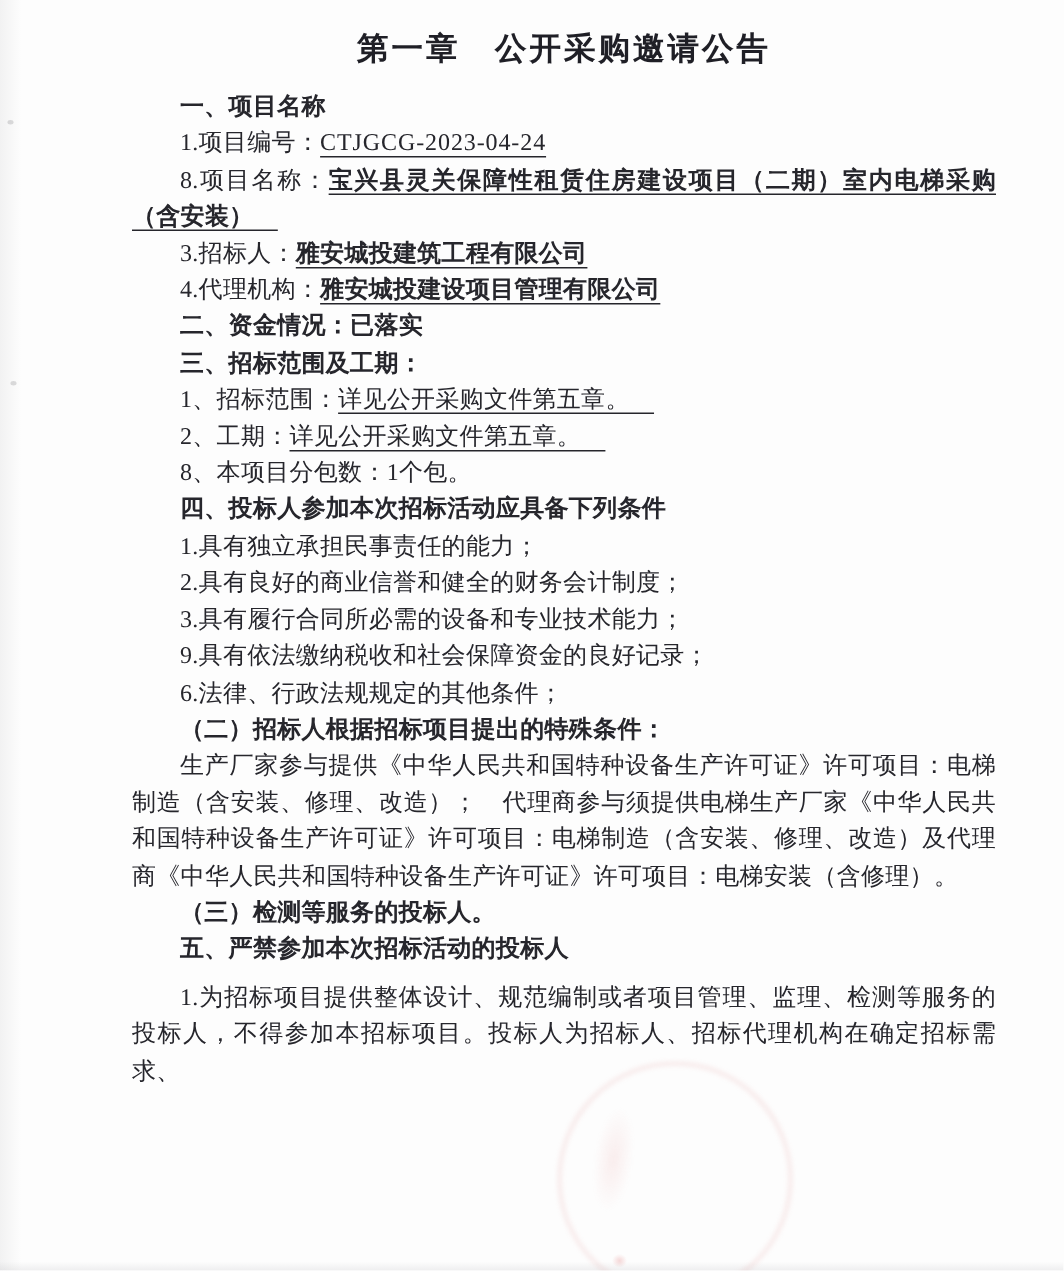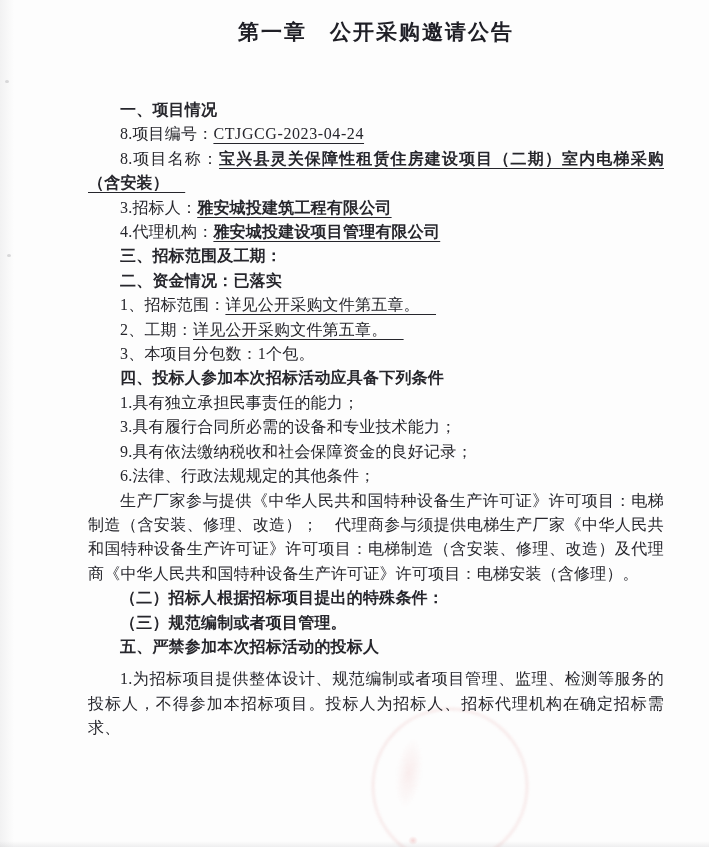--- a/index.html
+++ b/index.html
@@ -45,21 +45,21 @@
     position:absolute;left:408px;top:836px;width:10px;height:9px;
     background:radial-gradient(closest-side,rgba(225,120,120,0.28),rgba(255,255,255,0));
     filter:blur(0.5px);
     pointer-events:none;
   }
   .doc{
     position:absolute;top:0;left:0;box-sizing:border-box;
     width:709px;padding:12px 45px 0 88px;
   }
   .title{
-    margin:6px 0 52px 0;
+    margin:6px 0 14px 0;
     text-align:center;
     font-size:21px;
     font-weight:bold;
     letter-spacing:2px;
     color:#1f1f26;
   }
   p.line{
     margin:0;
     font-size:16px;
     line-height:24.4px;
@@ -81,34 +81,35 @@
 <div class="scan-speck" style="left:7px;top:254px;"></div>
 <div class="scan-speck" style="left:5px;top:80px;"></div>
 
 <div class="stamp"></div>
 <div class="stamp-smudge"></div>
 <div class="stamp-dot"></div>
 
 <div class="doc">
   <h1 class="title">第一章　公开采购邀请公告</h1>
   <div>
-      <p class="line bold"><span class="">一、项目情况</span></p>
-      <p class="line"><span class="">8.项目编号：</span><span class="u latin">CTJGCG-2023-04-24</span></p>
+      <p class="line bold"><span class="">一、项目名称</span></p>
+      <p class="line"><span class="">1.项目编号：</span><span class="u latin">CTJGCG-2023-04-24</span></p>
       <p class="line"><span class="">8.项目名称：</span><span class="b u">宝兴县灵关保障性租赁住房建设项目（二期）室内电梯采购（含安装）　</span></p>
       <p class="line"><span class="">3.招标人：</span><span class="b u">雅安城投建筑工程有限公司</span></p>
       <p class="line"><span class="">4.代理机构：</span><span class="b u">雅安城投建设项目管理有限公司</span></p>
+      <p class="line bold"><span class="">二、资金情况：已落实</span></p>
       <p class="line bold"><span class="">三、招标范围及工期：</span></p>
-      <p class="line bold"><span class="">二、资金情况：已落实</span></p>
       <p class="line"><span class="">1、招标范围：</span><span class="u">详见公开采购文件第五章。　</span></p>
       <p class="line"><span class="">2、工期：</span><span class="u">详见公开采购文件第五章。　</span></p>
-      <p class="line"><span class="">3、本项目分包数：1个包。</span></p>
+      <p class="line"><span class="">8、本项目分包数：1个包。</span></p>
       <p class="line bold"><span class="">四、投标人参加本次招标活动应具备下列条件</span></p>
       <p class="line"><span class="">1.具有独立承担民事责任的能力；</span></p>
+      <p class="line"><span class="">2.具有良好的商业信誉和健全的财务会计制度；</span></p>
       <p class="line"><span class="">3.具有履行合同所必需的设备和专业技术能力；</span></p>
       <p class="line"><span class="">9.具有依法缴纳税收和社会保障资金的良好记录；</span></p>
       <p class="line"><span class="">6.法律、行政法规规定的其他条件；</span></p>
+      <p class="line bold"><span class="">（二）招标人根据招标项目提出的特殊条件：</span></p>
       <p class="line"><span class="">生产厂家参与提供《中华人民共和国特种设备生产许可证》许可项目：电梯制造（含安装、修理、改造）；　代理商参与须提供电梯生产厂家《中华人民共和国特种设备生产许可证》许可项目：电梯制造（含安装、修理、改造）及代理商《中华人民共和国特种设备生产许可证》许可项目：电梯安装（含修理）。</span></p>
-      <p class="line bold"><span class="">（二）招标人根据招标项目提出的特殊条件：</span></p>
-      <p class="line bold"><span class="">（三）规范编制或者项目管理。</span></p>
+      <p class="line bold"><span class="">（三）检测等服务的投标人。</span></p>
       <p class="line bold"><span class="">五、严禁参加本次招标活动的投标人</span></p>
       <p class="line gap"><span class="">1.为招标项目提供整体设计、规范编制或者项目管理、监理、检测等服务的投标人，不得参加本招标项目。投标人为招标人、招标代理机构在确定招标需求、</span></p>
     </div>
 </div>
 
 </body></html>

